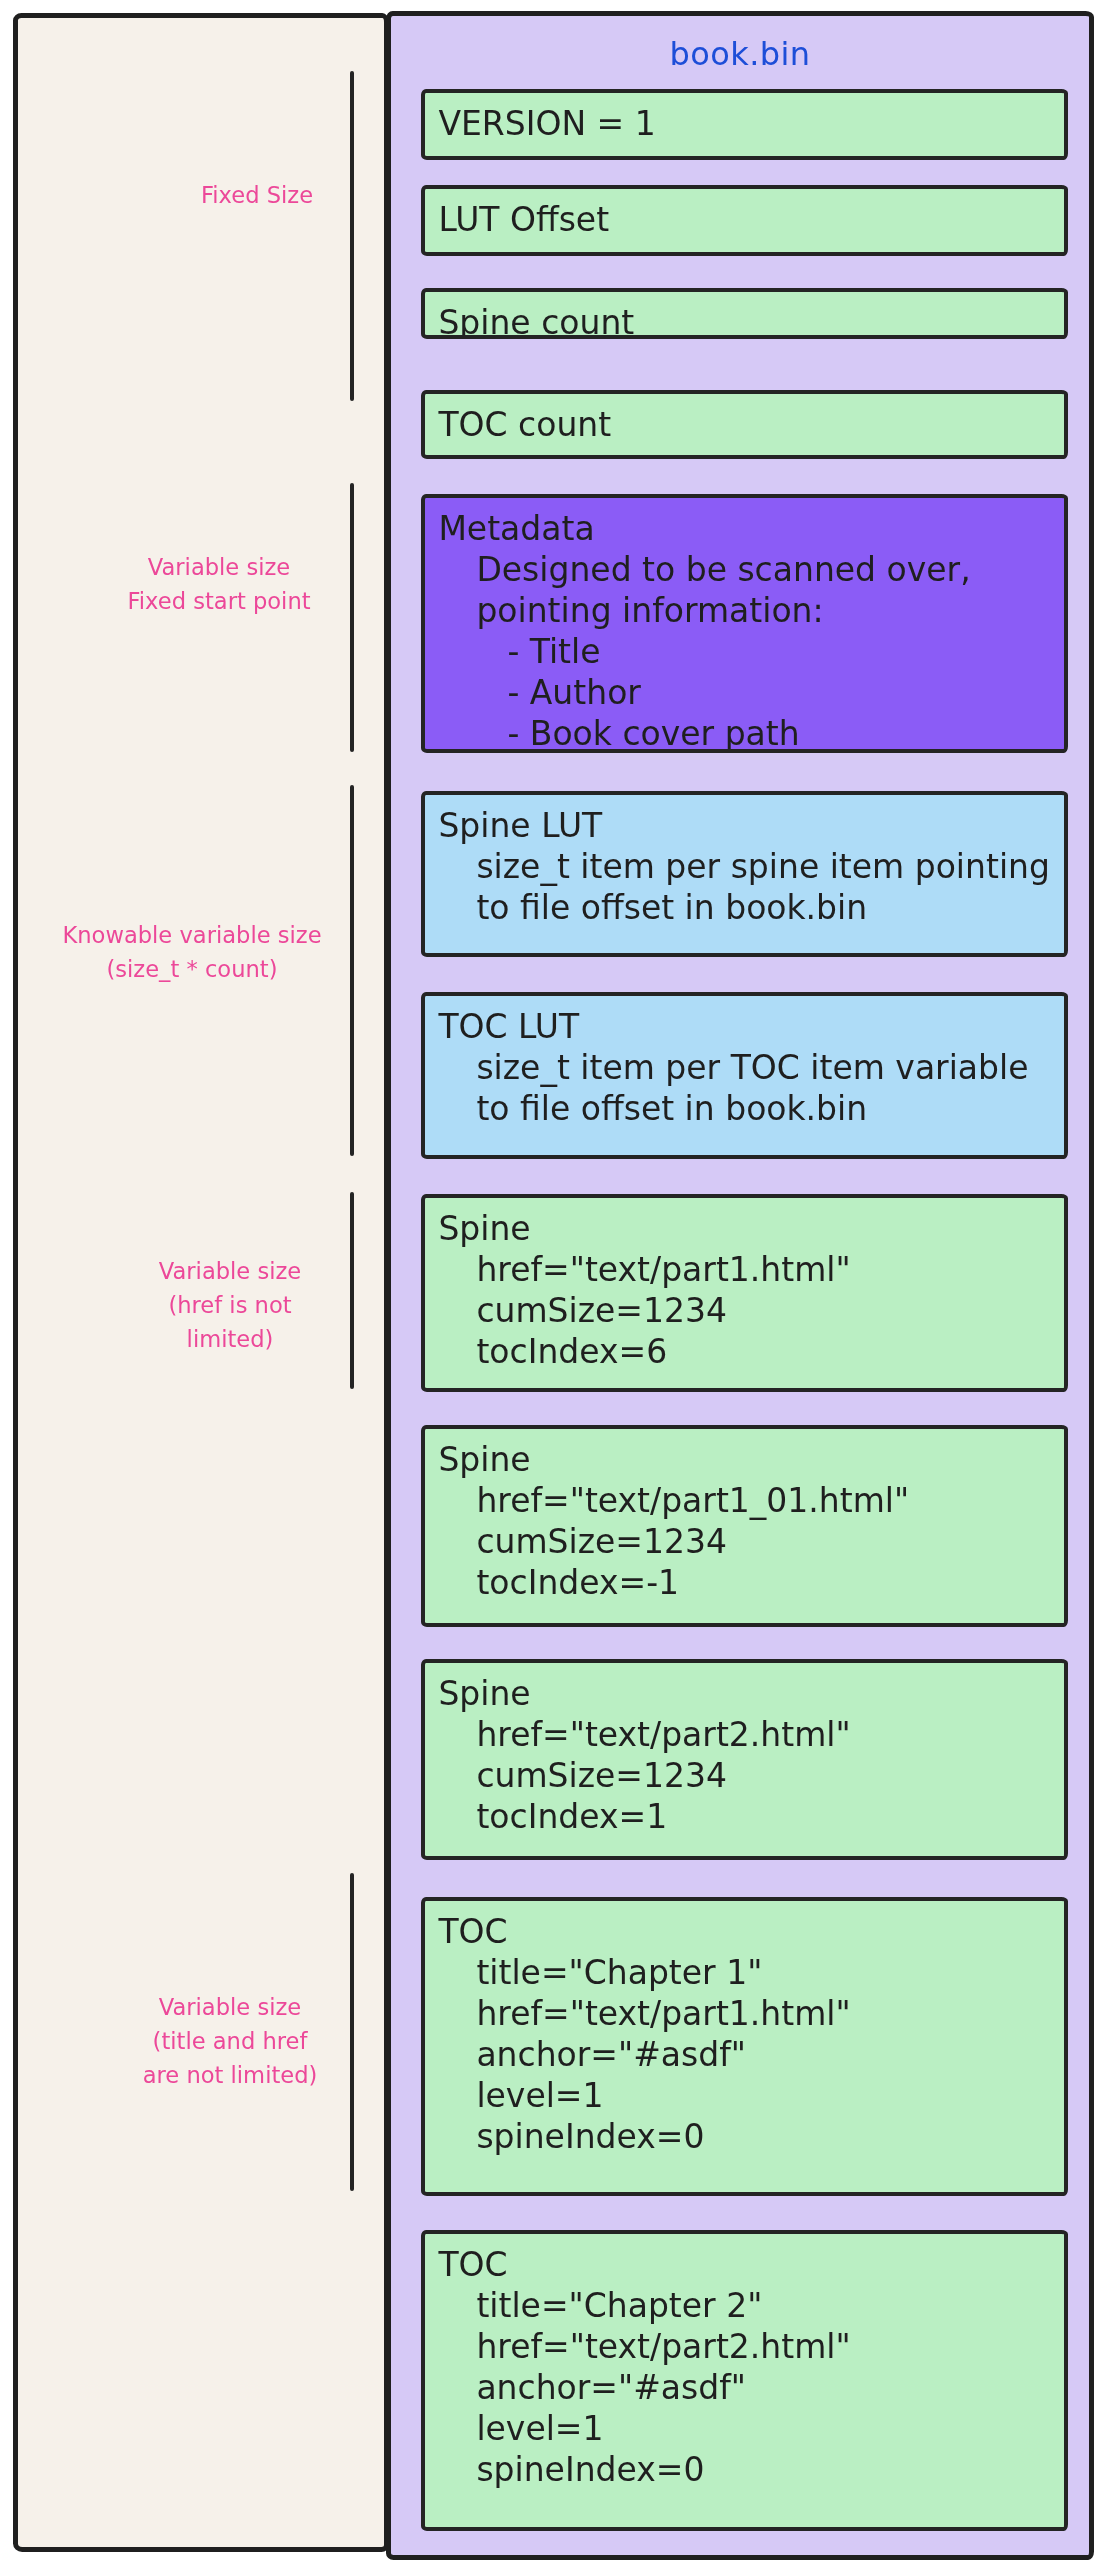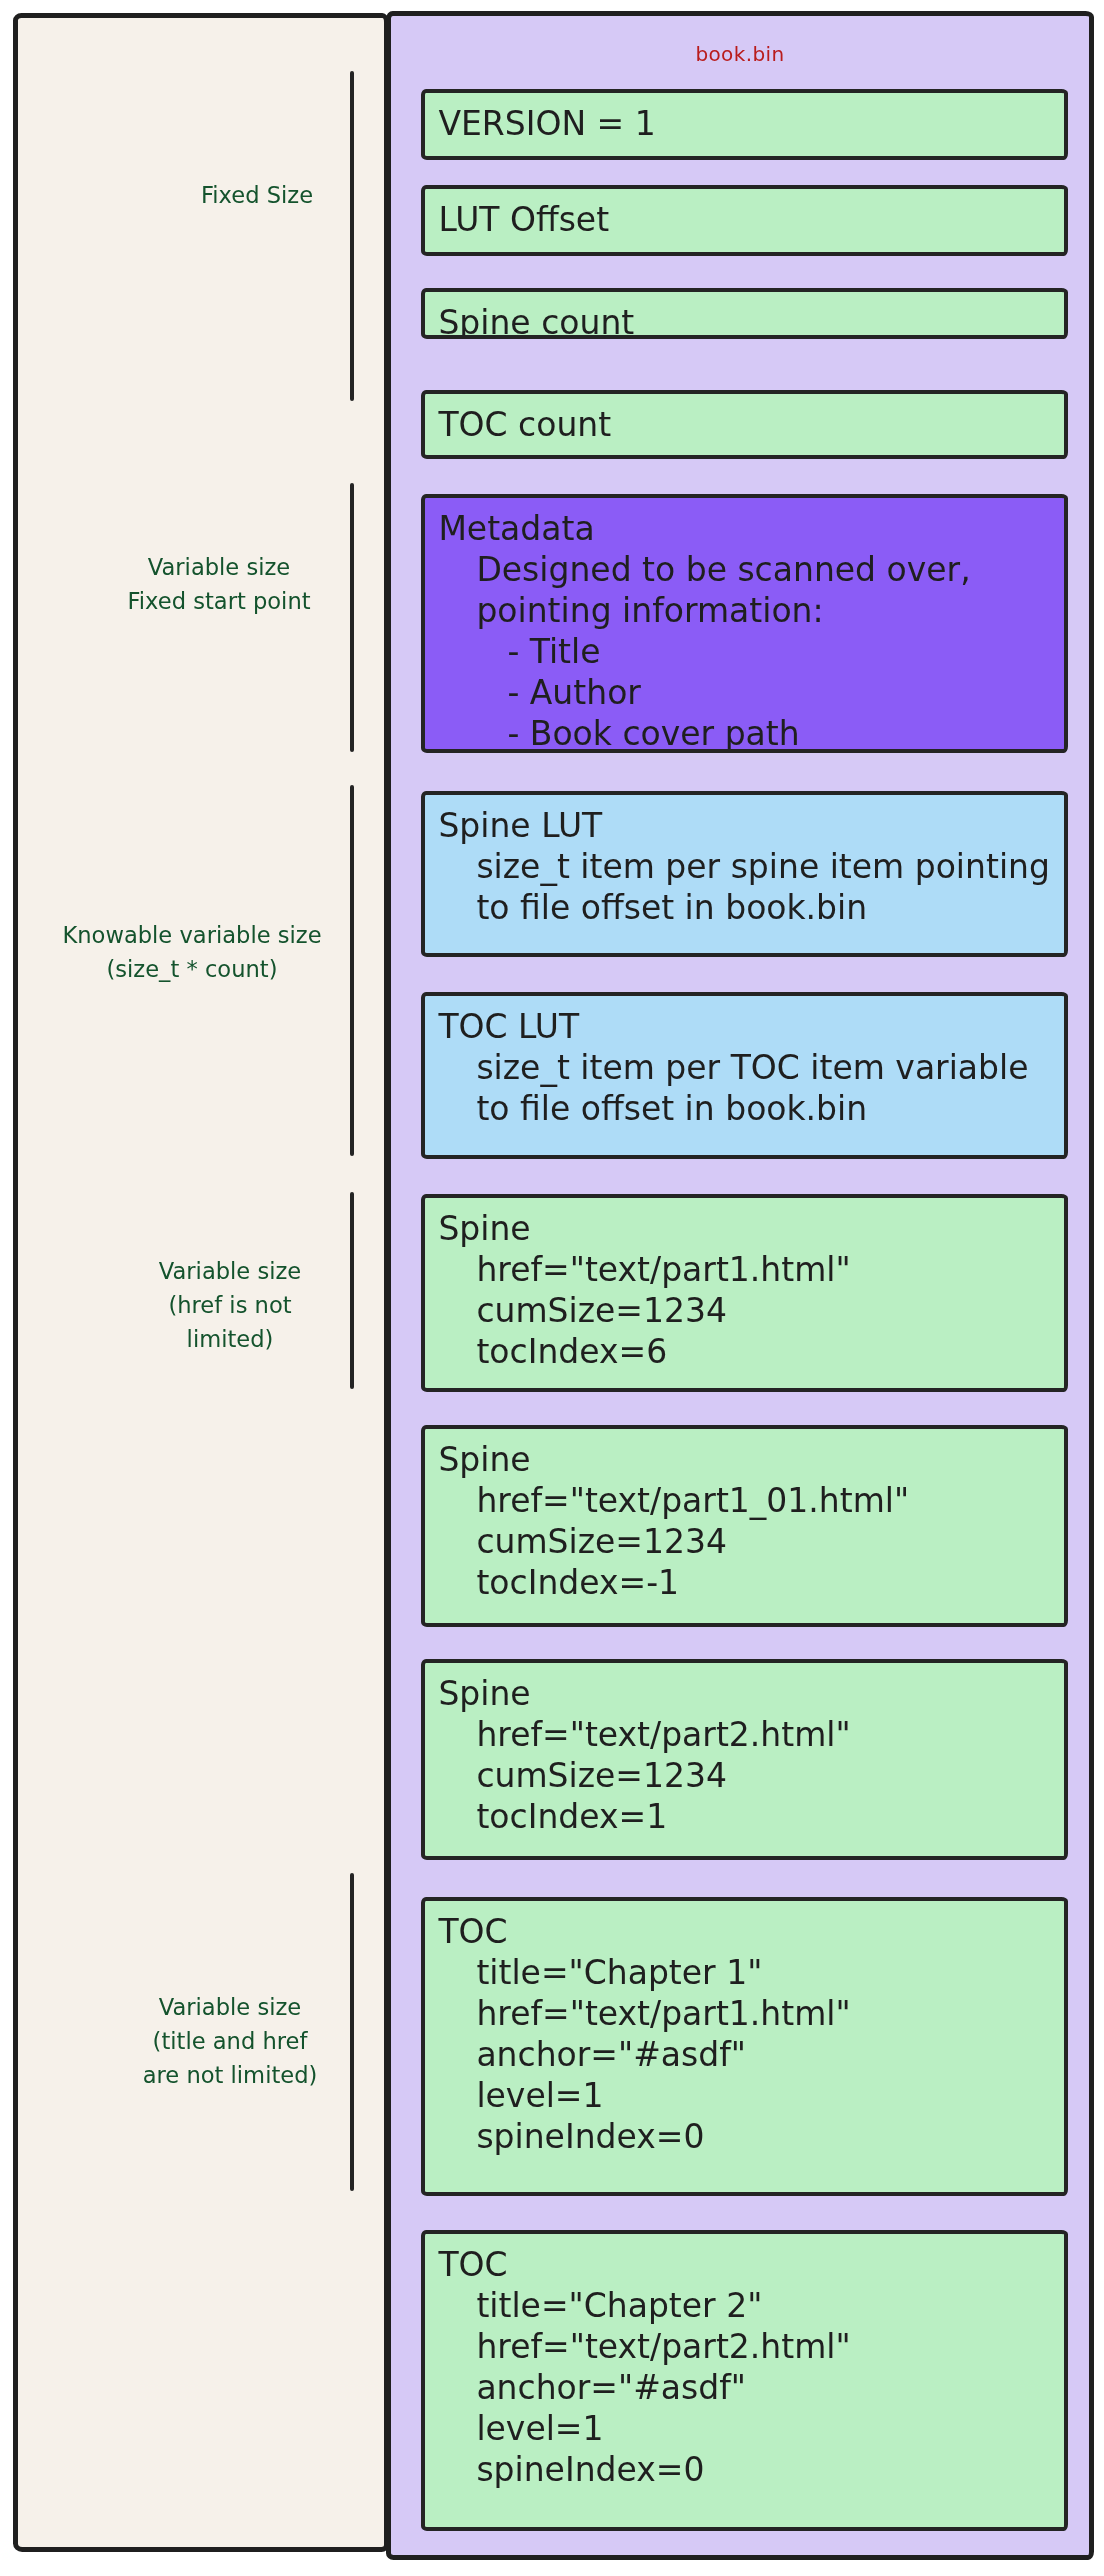--- a/index.html
+++ b/index.html
@@ -27,23 +27,23 @@
     position: absolute;
     left: 386px; top: 11px; width: 708px; height: 2549px;
     background: #d6c9f6;
     border: 5px solid #1f1f1f;
     border-radius: 6.7px 8.4px 5.9px 7.5px / 7.5px 5.9px 8.4px 6.7px;
   }
   .file-title {
     position: absolute;
     left: 0; top: 22px; width: 100%;
     text-align: center;
-    font-size: 20px;
+    font-size: 32px;
     line-height: 33px;
-    color: #b91c1c;
+    color: #1d4ed8;
     letter-spacing: 0.4px;
   }
 
   
   .bin-box {
     position: absolute;
     left: 30px; width: 647px;
     border: 4.2px solid #242424;
     border-radius: 5px 6.7px 4.2px 5.9px / 5.9px 4.2px 6.7px 5px;
     padding: 10px 13.4px 0 13.4px;
@@ -60,21 +60,21 @@
   .box-line.i2 { padding-left: 69px; }
 
   
   .section-label {
     position: absolute;
     transform: translate(-50%, -50%);
     text-align: center;
     font-size: 22.6px;
     line-height: 34px;
     white-space: pre-line;
-    color: #14532d;
+    color: #ec4899;
   }
   .section-bracket-line {
     position: absolute;
     left: 350px; width: 4.2px;
     background: #242424;
     border-radius: 2.5px;
   }
 </style>
 </head>
 <body>

